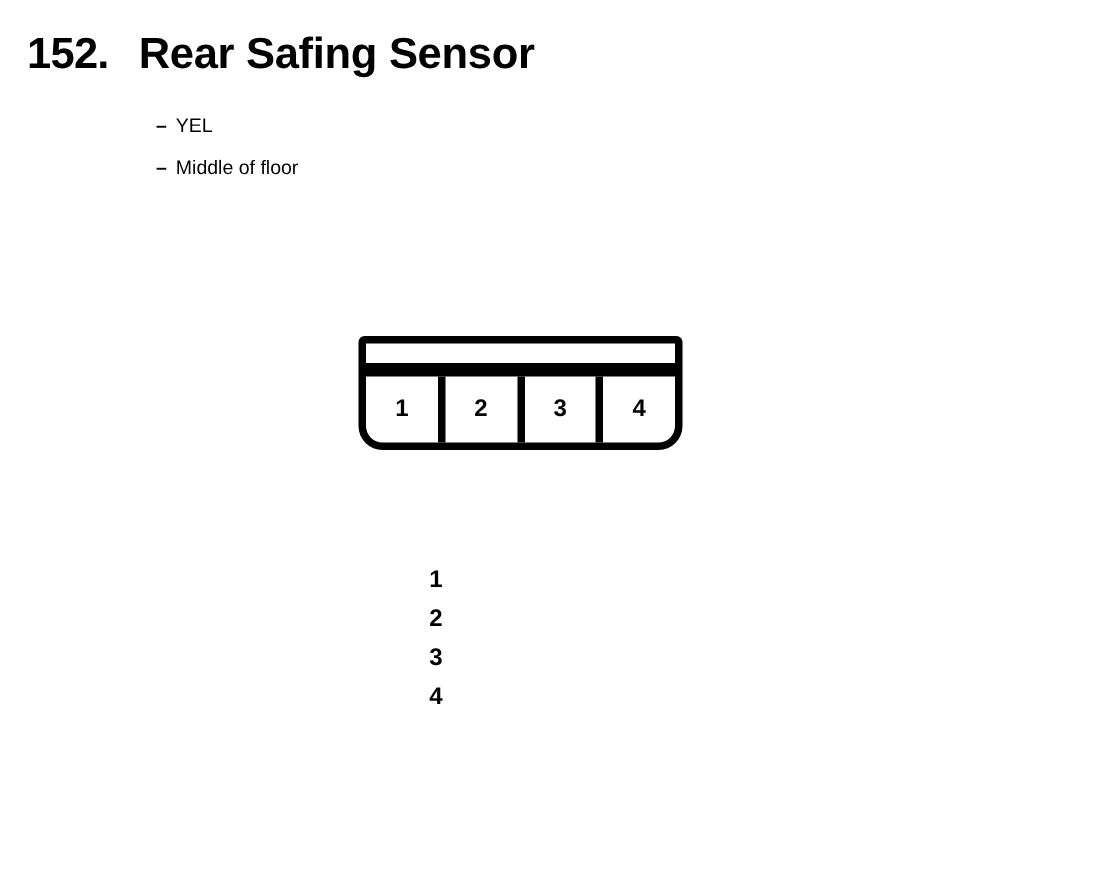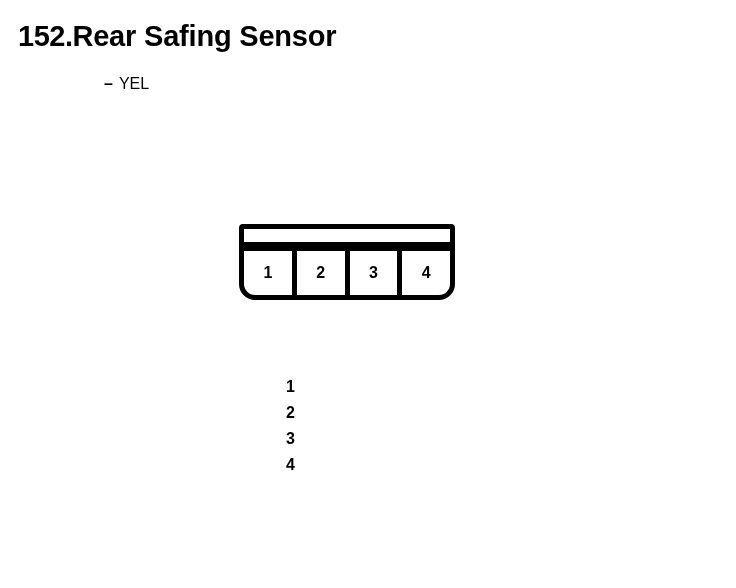--- a/index.html
+++ b/index.html
@@ -25,32 +25,32 @@
     align-items: baseline;
   }
   .title-number {
     font-size: 29px;
     font-weight: bold;
     letter-spacing: -0.5px;
   }
   .title-text {
     font-size: 29px;
     font-weight: bold;
-    margin-left: 0;
+    margin-left: 20px;
     letter-spacing: -0.2px;
   }
 
   
   .notes {
     position: absolute;
     left: 104px;
     top: 70px;
   }
   .note-line {
-    font-size: 16px;
+    font-size: 13px;
     line-height: 28px;
     white-space: nowrap;
   }
   .note-dash {
     font-weight: bold;
     margin-right: 6px;
   }
 
   
   .connector {
@@ -129,20 +129,23 @@
 
 <div class="title-row">
   <span class="title-number">152.</span>
   <span class="title-text">Rear Safing Sensor</span>
 </div>
 
 <div class="notes">
   <div class="note-line">
     <span class="note-dash">–</span><span>YEL</span>
   </div>
+  <div class="note-line">
+    <span class="note-dash">–</span><span>Middle of floor</span>
+  </div>
 </div>
 
 <div class="connector">
   <div class="connector-body"></div>
   <div class="connector-topbar"></div>
   <div class="pins">
     <div class="pin">1</div>
     <div class="pin">2</div>
     <div class="pin">3</div>
     <div class="pin">4</div>

